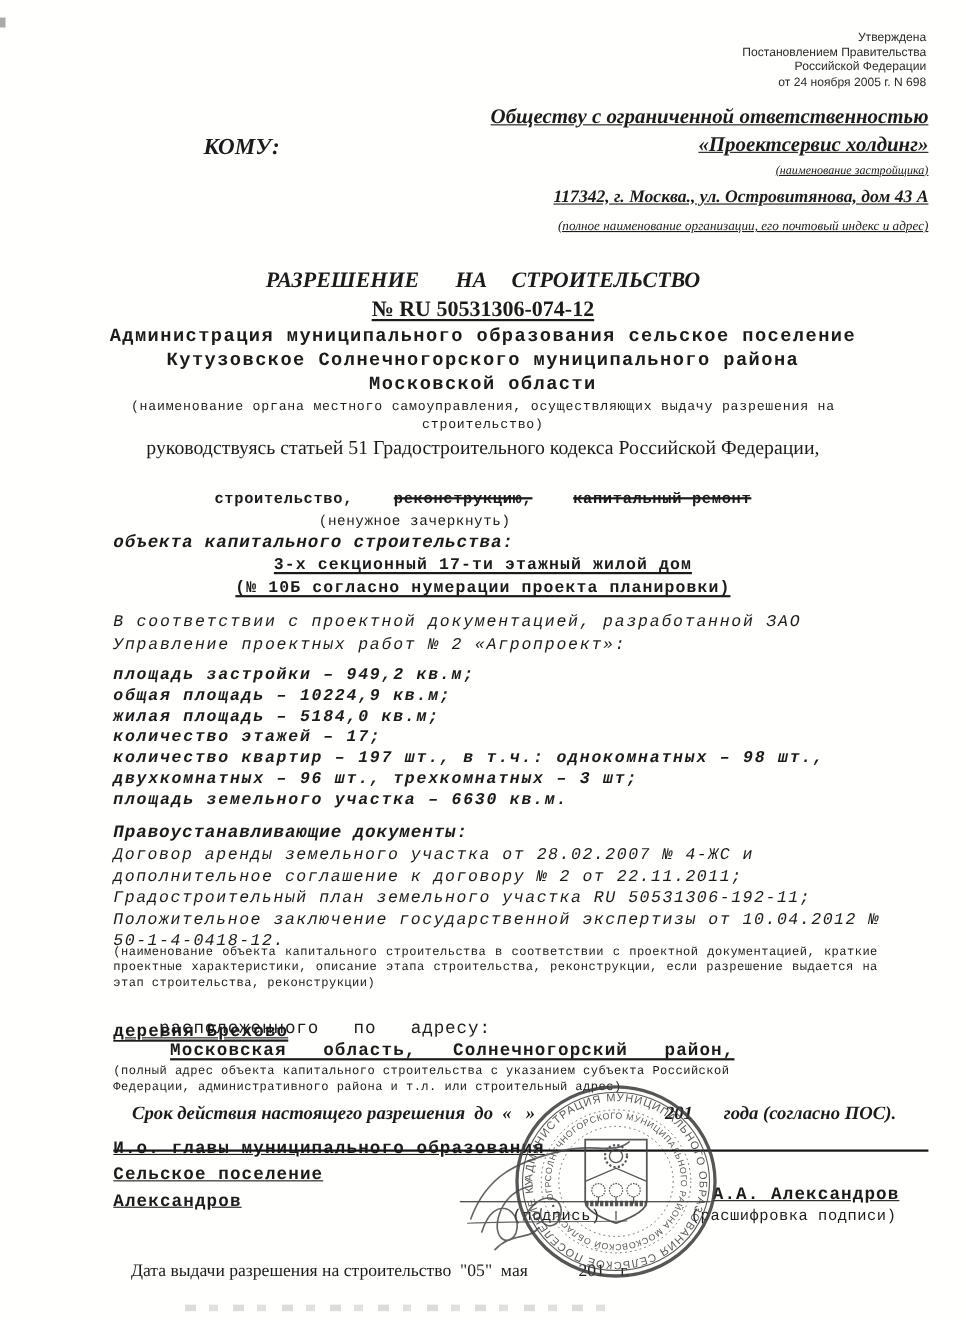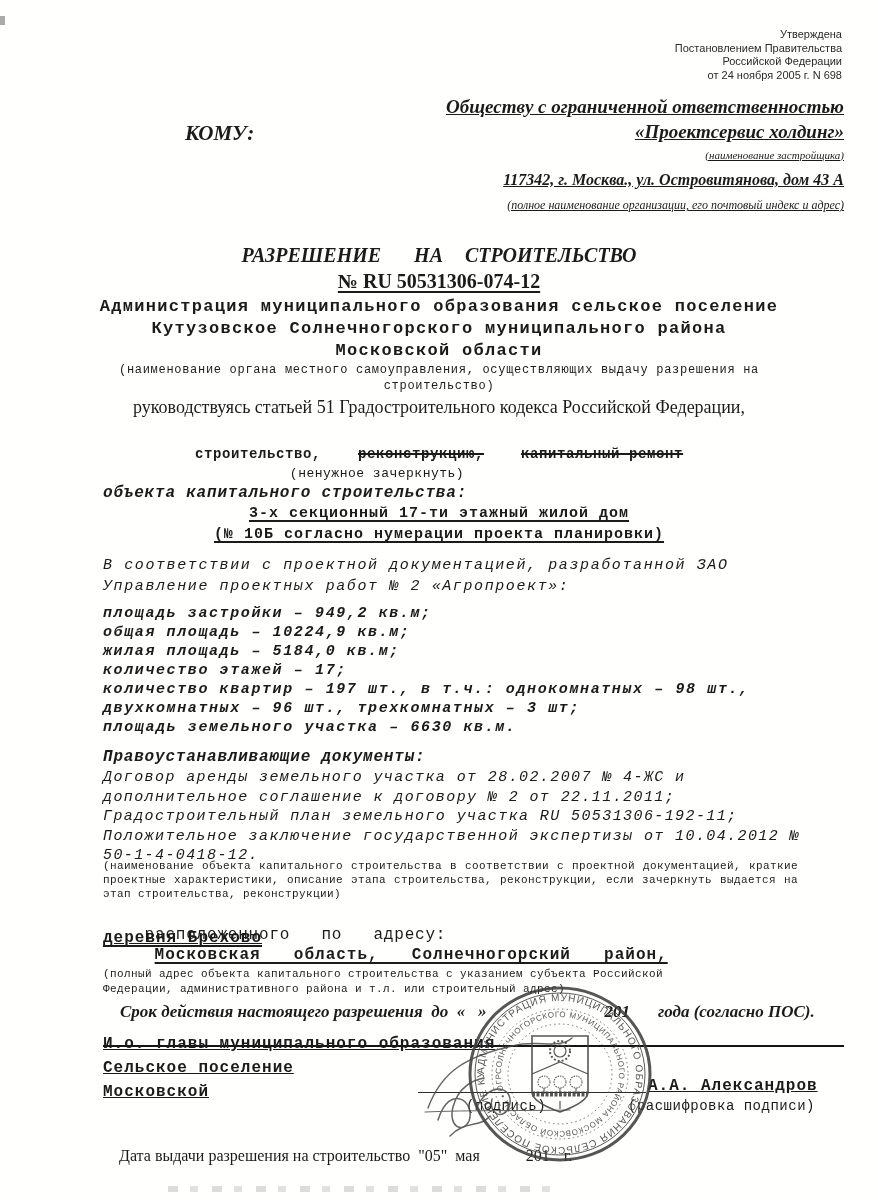--- a/index.html
+++ b/index.html
@@ -120,38 +120,38 @@
     <div class="monoBI15">двухкомнатных – 96 шт., трехкомнатных – 3 шт;</div>
     <div class="monoBI15">площадь земельного участка – 6630 кв.м.</div>
   </div>
 
   <div class="abs monoBI16" style="left:103px; top:748px;">Правоустанавливающие документы:</div>
   <div class="abs" style="left:103px; top:768px; width:700px;">
     <div class="monoI15b">Договор аренды земельного участка от 28.02.2007 № 4-ЖС и дополнительное соглашение к договору № 2 от 22.11.2011;</div>
     <div class="monoI15b">Градостроительный план земельного участка RU 50531306-192-11;</div>
     <div class="monoI15b">Положительное заключение государственной экспертизы от 10.04.2012 № 50-1-4-0418-12.</div>
   </div>
-  <div class="abs mono11 j" style="left:103px; top:859px; width:695px;">(наименование объекта капитального строительства в соответствии с проектной документацией, краткие проектные характеристики, описание этапа  строительства, реконструкции, если зачеркнуть выдается на этап строительства, реконструкции)</div>
+  <div class="abs mono11 j" style="left:103px; top:859px; width:695px;">(наименование объекта капитального строительства в соответствии с проектной документацией, краткие проектные характеристики, описание этапа  строительства, реконструкции, если разрешение выдается на этап строительства, реконструкции)</div>
 
   <div class="abs mono16 pre" style="left:103px; top:905px; width:700px;">
     <span>расположенного   по   адресу:</span>
     <span class="monoB16 ul pre" style="margin-left:10px; word-spacing:6px;">Московская  область,  Солнечногорский  район,</span>
   </div>
   <div class="abs monoB16" style="left:103px; top:928px;">
     <span class="ul">деревня Брехово</span>
   </div>
   <div class="abs mono11b" style="left:103px; top:950px; width:600px;margin-top:17px;">(полный адрес объекта капитального строительства с указанием субъекта Российской Федерации, административного района и т.л. или строительный адрес)</div>
 
   <div class="abs serifbi17 validity-line pre">
     <span>Срок действия настоящего разрешения  до  «   »</span><span class="sp" style="width:118px;"></span><span>201</span><span class="sp" style="width:28px;"></span><span>года (согласно ПОС).</span>
   </div>
 
   <div class="abs monoB16" style="left:103px; top:1034px;">И.о. главы муниципального образования</div>
   <div class="abs monoB16" style="left:103px; top:1058px;">Сельское поселение</div>
-  <div class="abs monoB16" style="left:103px; top:1082px;">Московской</div>
+  <div class="abs monoB16" style="left:103px; top:1082px;">Александров</div>
 
   <div class="abs sig-rule"></div>
   <div class="abs mono14" style="left:466px; top:1098px;">(подпись)</div>
   <div class="abs monoB16" style="left:648px; top:1076px;">А.А. Александров</div>
   <div class="abs mono14" style="left:628px; top:1098px;">(расшифровка подписи)</div>
 
   <div class="abs serif16 pre" style="left:103px; top:1126px;">
     <span>Дата выдачи разрешения на строительство  "05"  мая</span><span class="sp" style="width:46px;"></span><span>201</span><span class="sp" style="width:14px;"></span><span>г.</span>
   </div>
 

